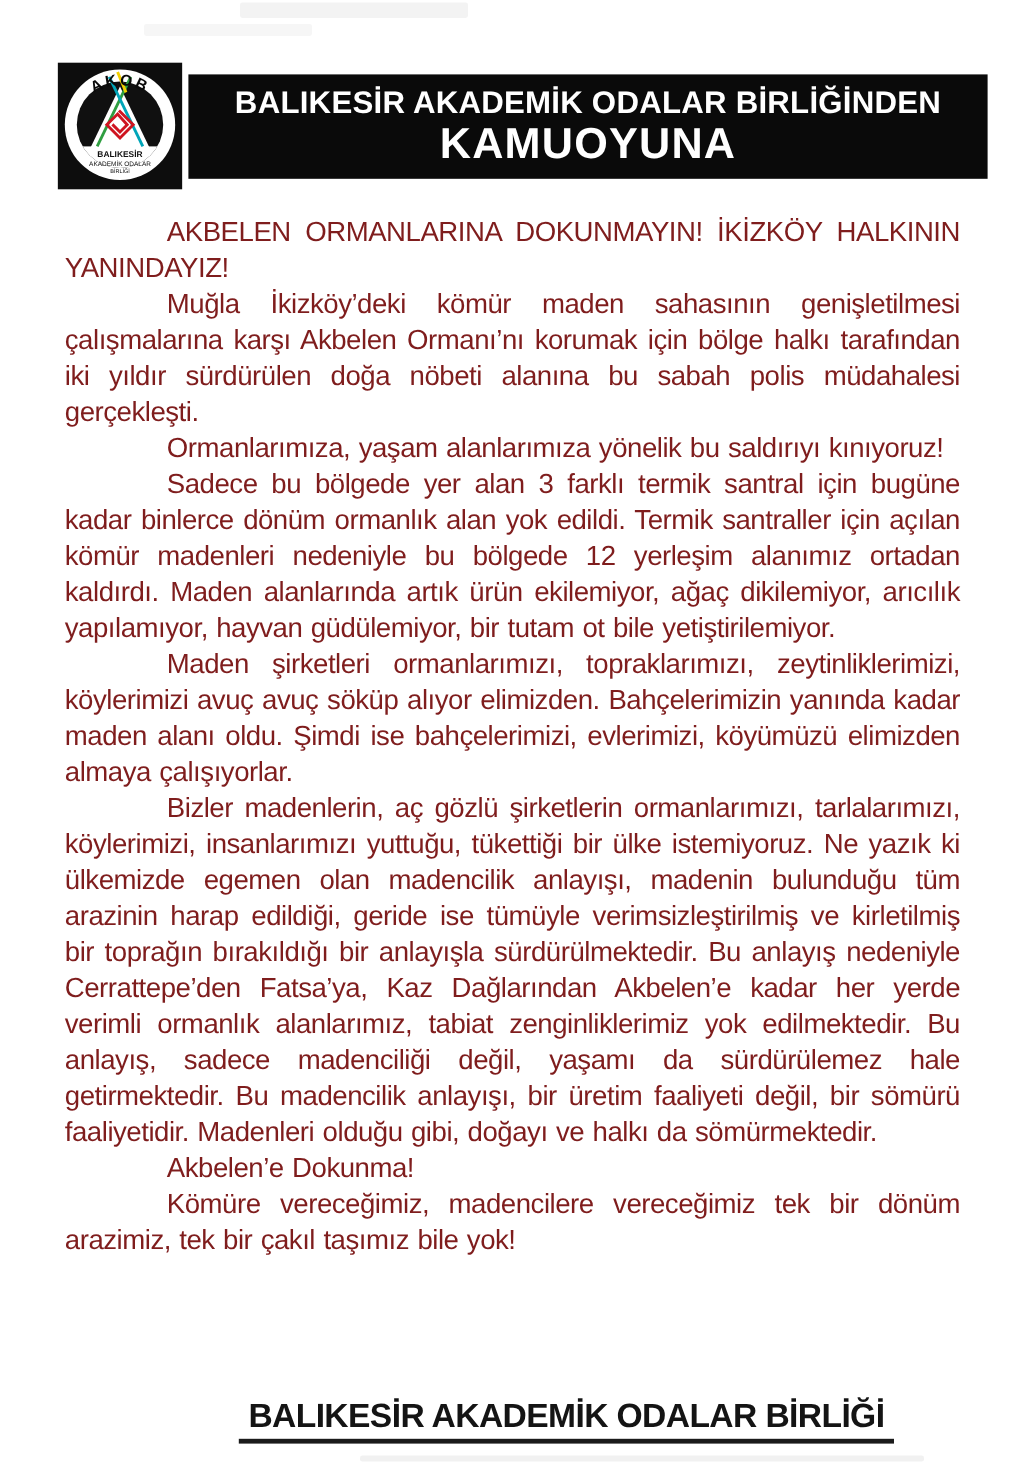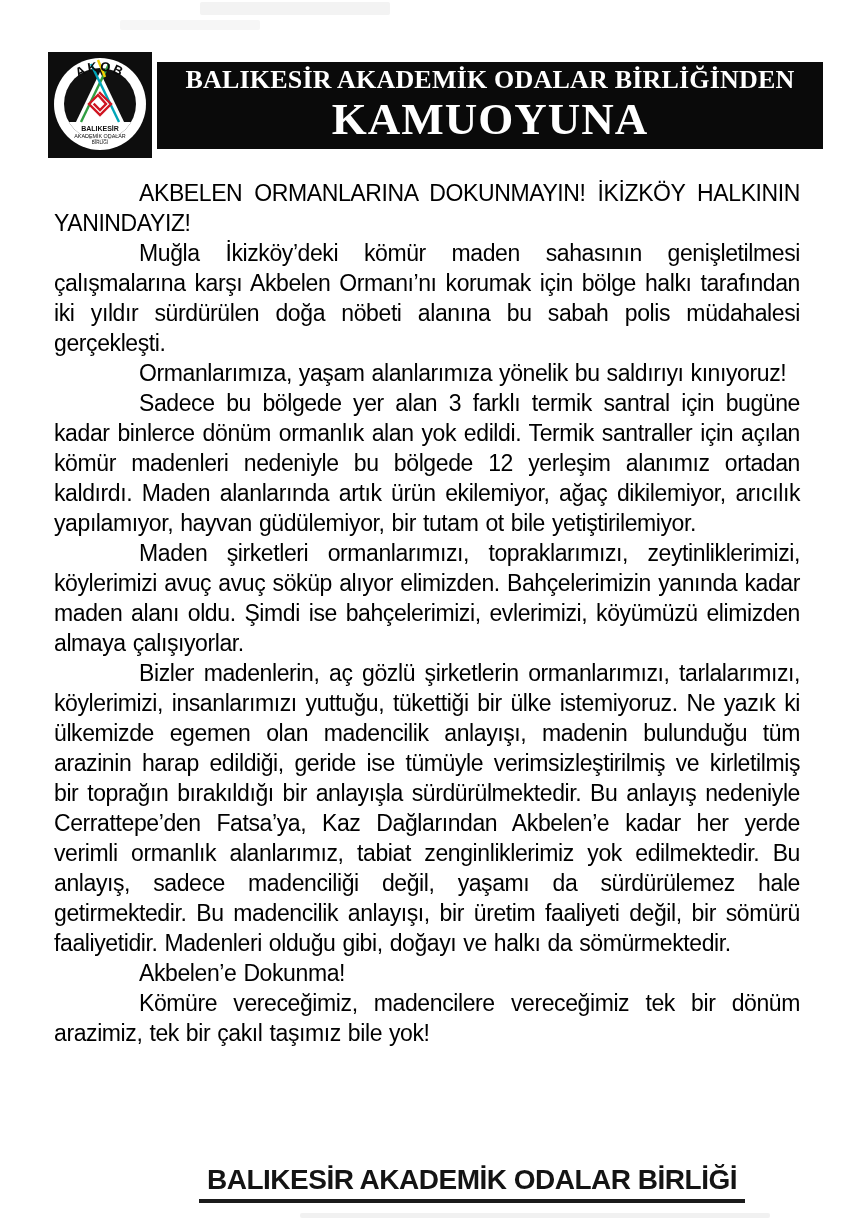--- a/index.html
+++ b/index.html
@@ -14,28 +14,28 @@
   .artifact.a3 { left:300px; top:1213px; width:470px; height:5px; background:#f1f1f1; }
 
   
   .logo-box { position:absolute; left:48px; top:52px; width:104px; height:106px; }
   .logo-box svg { display:block; width:104px; height:106px; }
 
   
   .band {
     position:absolute; left:157px; top:62px; width:666px; height:87px;
     background:#0a0a0a; color:#ffffff;
-    display:flex; flex-direction:column; align-items:center; justify-content:center;font-family:Liberation Serif, serif;
+    display:flex; flex-direction:column; align-items:center; justify-content:center;
   }
   .band-line1 { font-size:26px; font-weight:bold; letter-spacing:0.2px; line-height:1.1; }
-  .band-line2 { font-size:45px; font-weight:bold; letter-spacing:1px; line-height:1.1; }
+  .band-line2 { font-size:36px; font-weight:bold; letter-spacing:1px; line-height:1.1; }
 
   
   .content {
-    position:absolute; left:54px; top:178px; width:746px; color:#000000;
+    position:absolute; left:54px; top:178px; width:746px; color:#7f1d1d;
   }
   .content p {
     margin:0; font-size:23px; line-height:30px; text-align:justify;
     text-indent:85px; letter-spacing:-0.4px; word-spacing:1px;
   }
 
   
   .footer-title-wrap { position:absolute; left:0; top:1164px; width:850px; text-align:center;padding-left:47px; }
   .footer-title {
     display:inline-block; font-size:28px; font-weight:bold; color:#141414;

